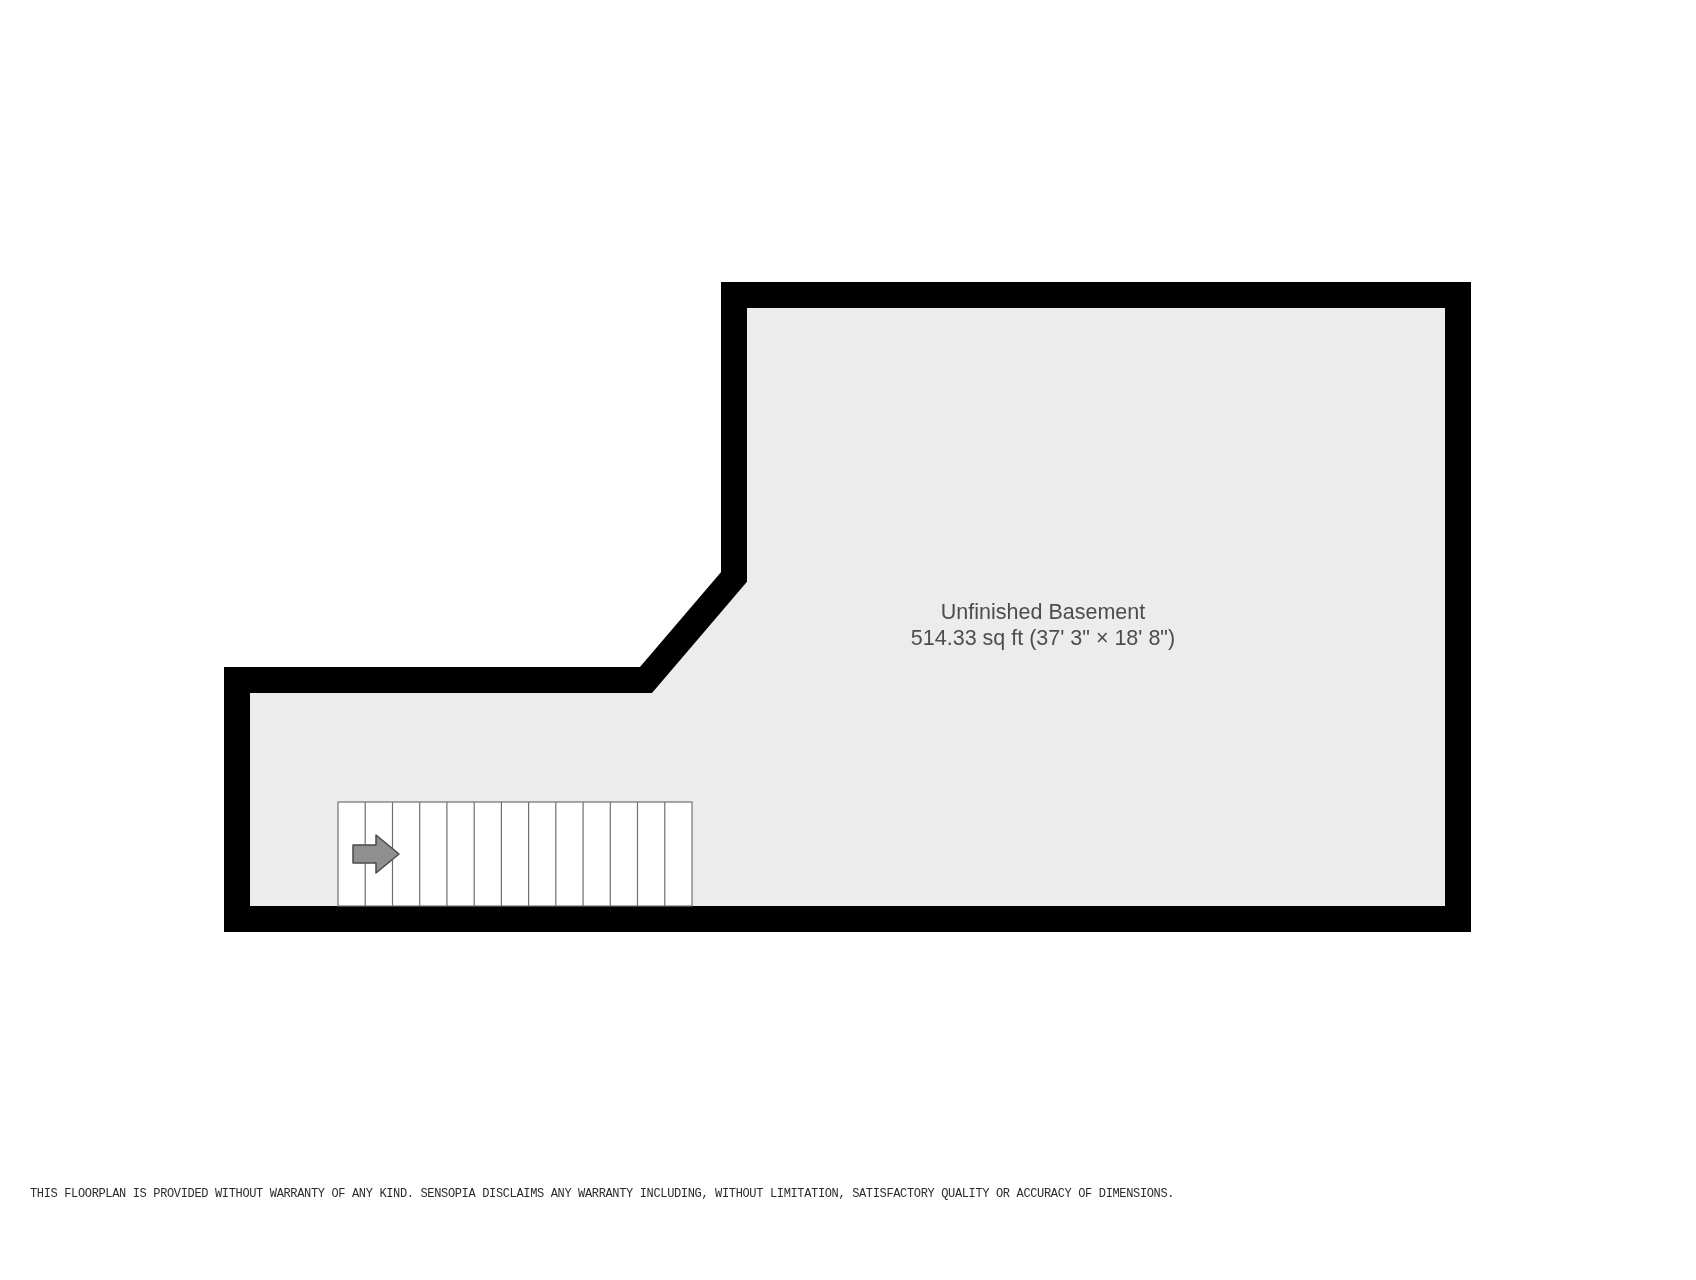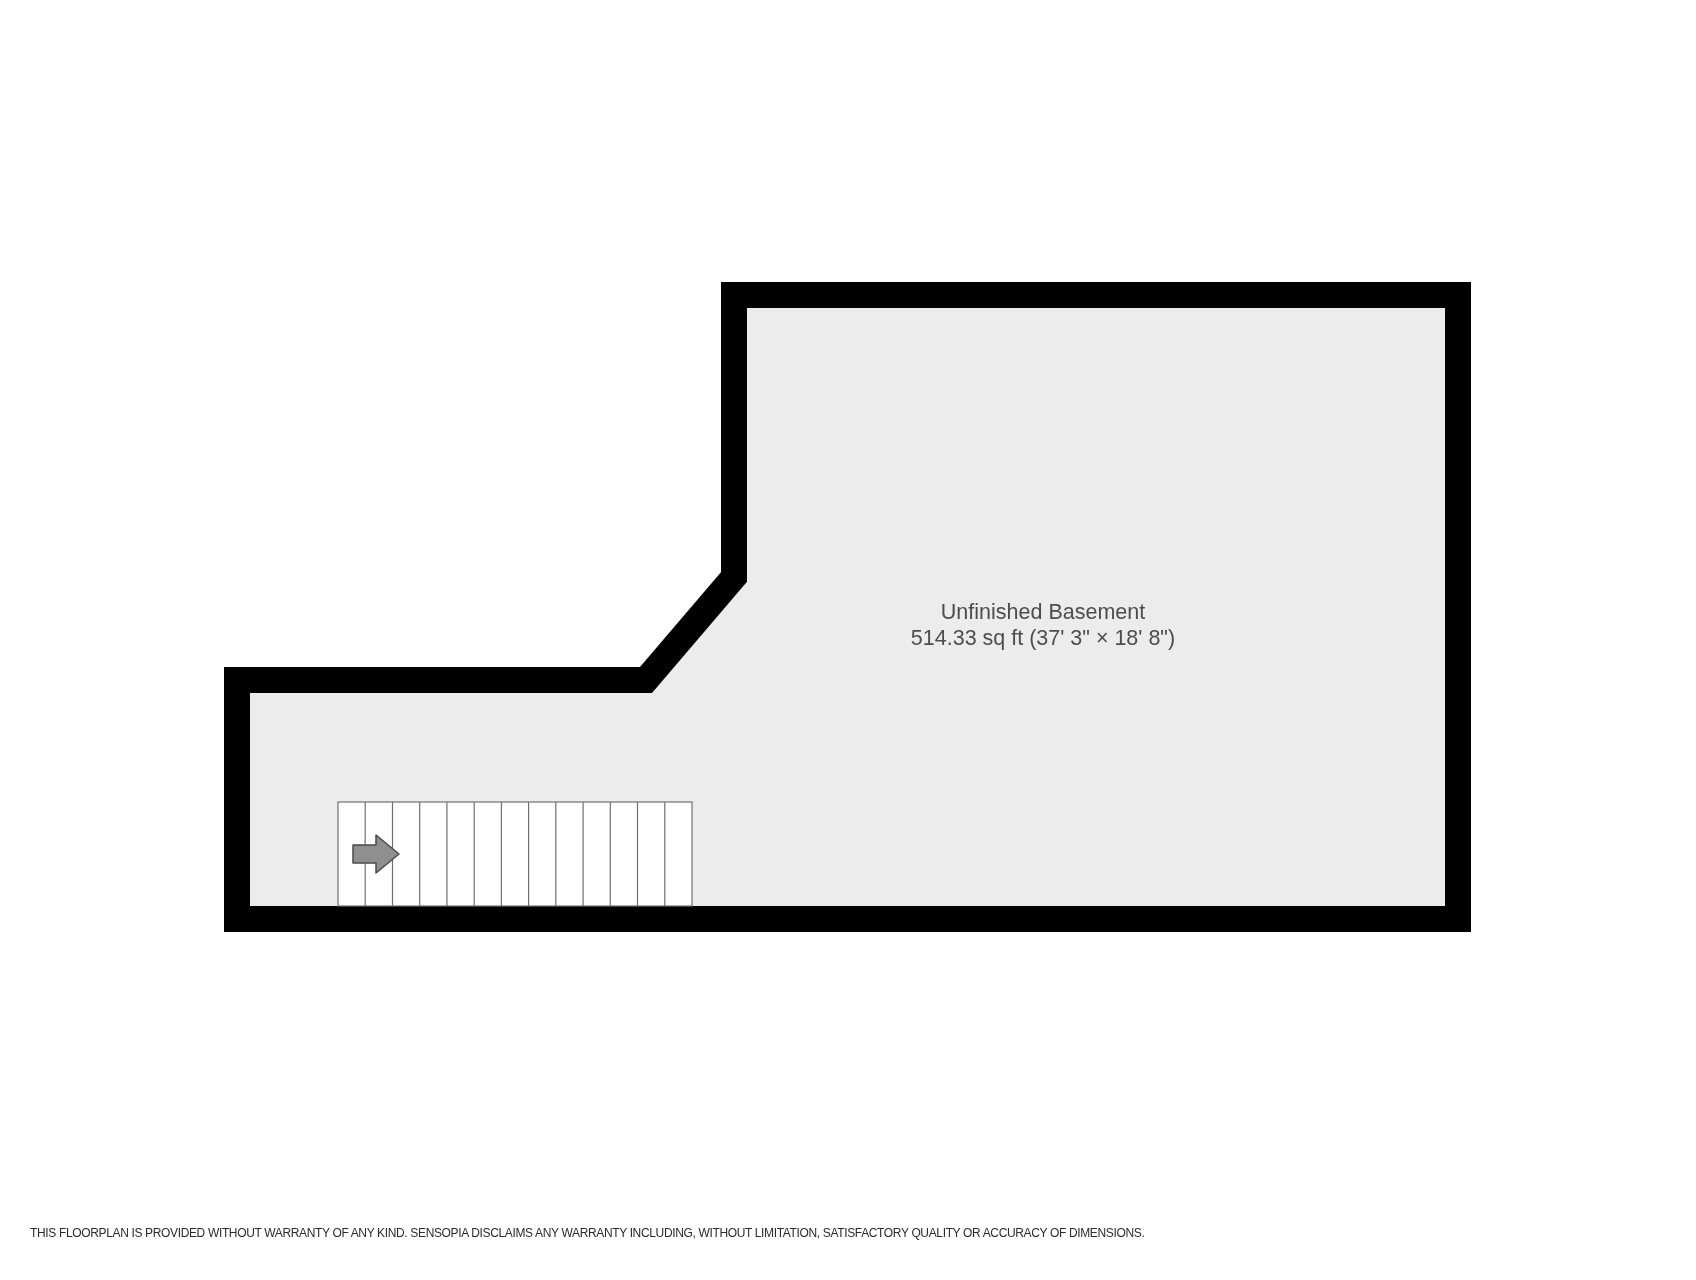--- a/index.html
+++ b/index.html
@@ -30,25 +30,26 @@
     font-size: 21.5px;
     line-height: 26px;
     white-space: nowrap;
   }
   .room-label .room-area {
     font-size: 21.5px;
   }
   .disclaimer {
     position: absolute;
     left: 30px;
-    top: 1226px;
+    top: 1187px;
     color: #2b2b2b;
     font-size: 12px;
     letter-spacing: -0.35px;
     white-space: nowrap;
+    font-family: Liberation Mono, monospace;
   }
 </style>
 </head>
 <body>
 
 <div class="page">
 
   <svg class="plan-svg" width="1696" height="1280" viewBox="0 0 1696 1280">
 
     <polygon points="734,295 1458,295 1458,919 237,919 237,680 646,680 734,577" stroke-width="26" stroke-miterlimit="10" fill="#ececec" stroke="#000000"></polygon>

